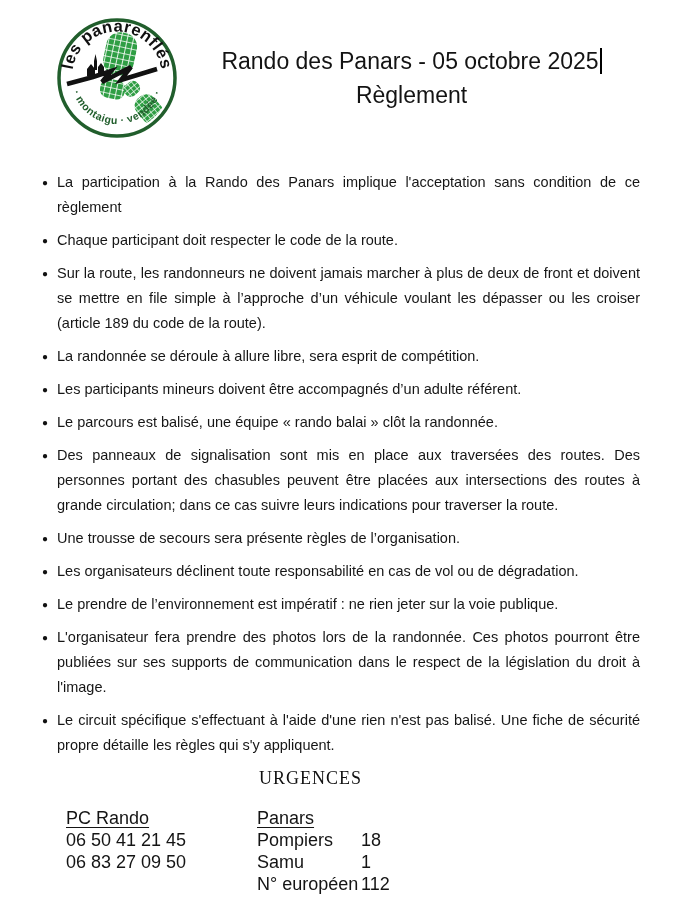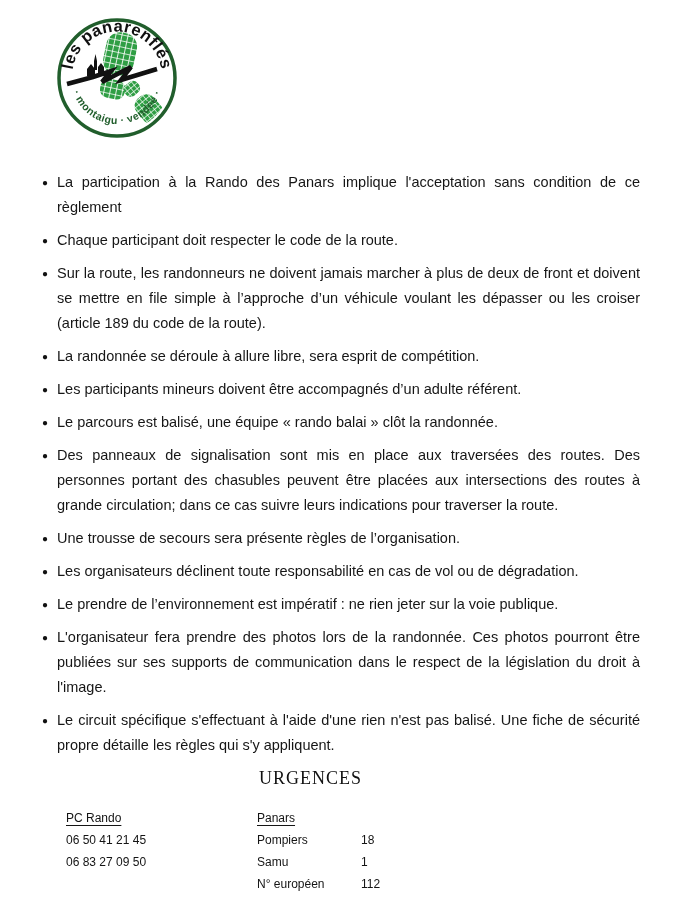--- a/index.html
+++ b/index.html
@@ -76,21 +76,21 @@
     font-weight: 400;
     letter-spacing: 1px;
     line-height: 24px;
     margin: 0 0 17px 259px;
     color: #111;
   }
   .em-grid {
     display: grid;
     grid-template-columns: 191px 104px 60px;
     margin-left: 66px;
-    font-size: 12px;
+    font-size: 18px;
     line-height: 22px;
     color: #141414;
   }
   .em-grid .underline {
     text-decoration: underline;
     text-underline-offset: 3px;
   }
 </style>
 </head>
 <body>
@@ -134,20 +134,24 @@
 
         <text font-size="16.5" font-weight="bold" fill="#101010" letter-spacing="0.5">
           <textPath href="#arcTop" startOffset="50%" text-anchor="middle">les panarenflés</textPath>
         </text>
         <text font-size="10.5" font-weight="bold" fill="#215e2c" letter-spacing="0.5">
           <textPath href="#arcBottom" startOffset="50%" text-anchor="middle">· montaigu · vendée ·</textPath>
         </text>
       </svg>
     </div>
 
+    <div class="titles">
+      <h1 class="title-line"><span>Rando des Panars - 05 octobre 2025</span><span class="caret"></span></h1>
+      <h2 class="title-line">Règlement</h2>
+    </div>
 
   </header>
 
   <ul class="rules">
     <li class="rule"><span class="bullet">●</span><span>La participation à la Rando des Panars implique l'acceptation sans condition de ce règlement</span></li>
     <li class="rule"><span class="bullet">●</span><span>Chaque participant doit respecter le code de la route.</span></li>
     <li class="rule"><span class="bullet">●</span><span>Sur la route, les randonneurs ne doivent jamais marcher à plus de deux de front et doivent se mettre en file simple à l’approche d’un véhicule voulant les dépasser ou les croiser (article 189 du code de la route).</span></li>
     <li class="rule"><span class="bullet">●</span><span>La randonnée se déroule à allure libre, sera esprit de compétition.</span></li>
     <li class="rule"><span class="bullet">●</span><span>Les participants mineurs doivent être accompagnés d’un adulte référent.</span></li>
     <li class="rule"><span class="bullet">●</span><span>Le parcours est balisé, une équipe « rando balai » clôt la randonnée.</span></li>

